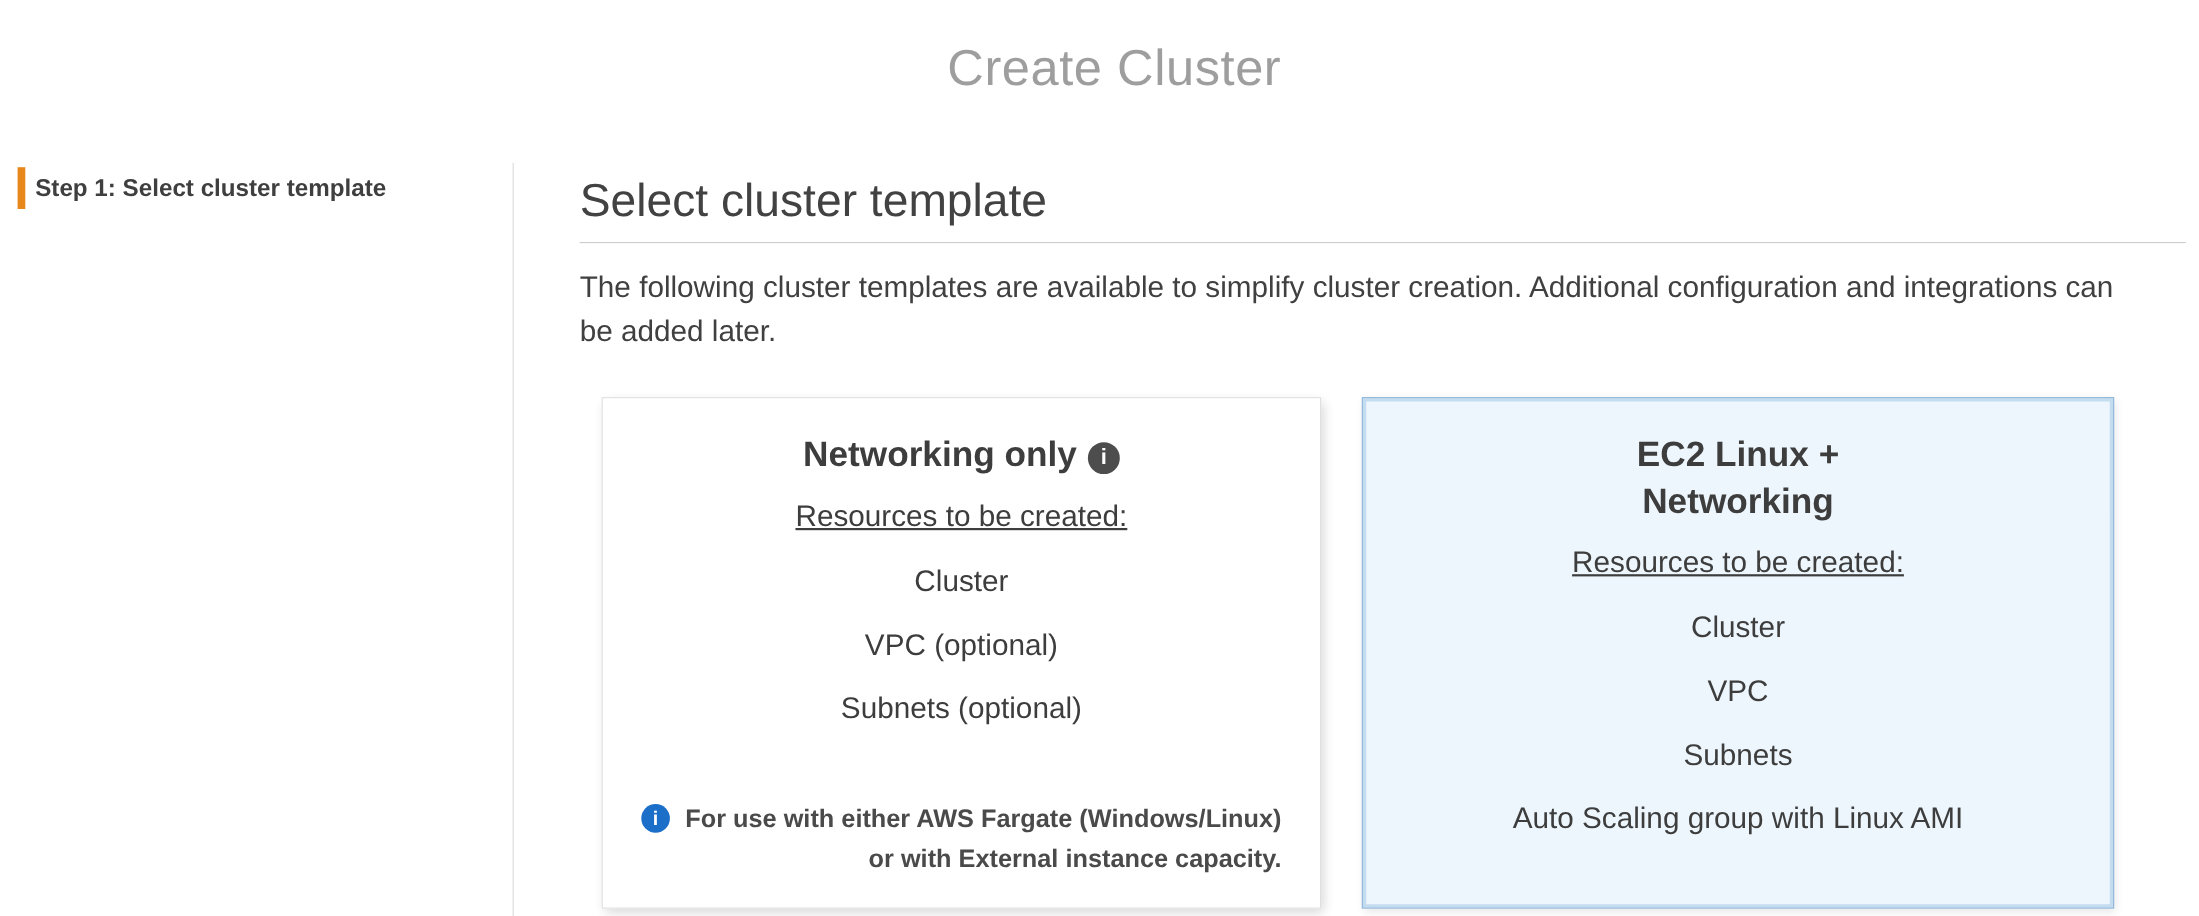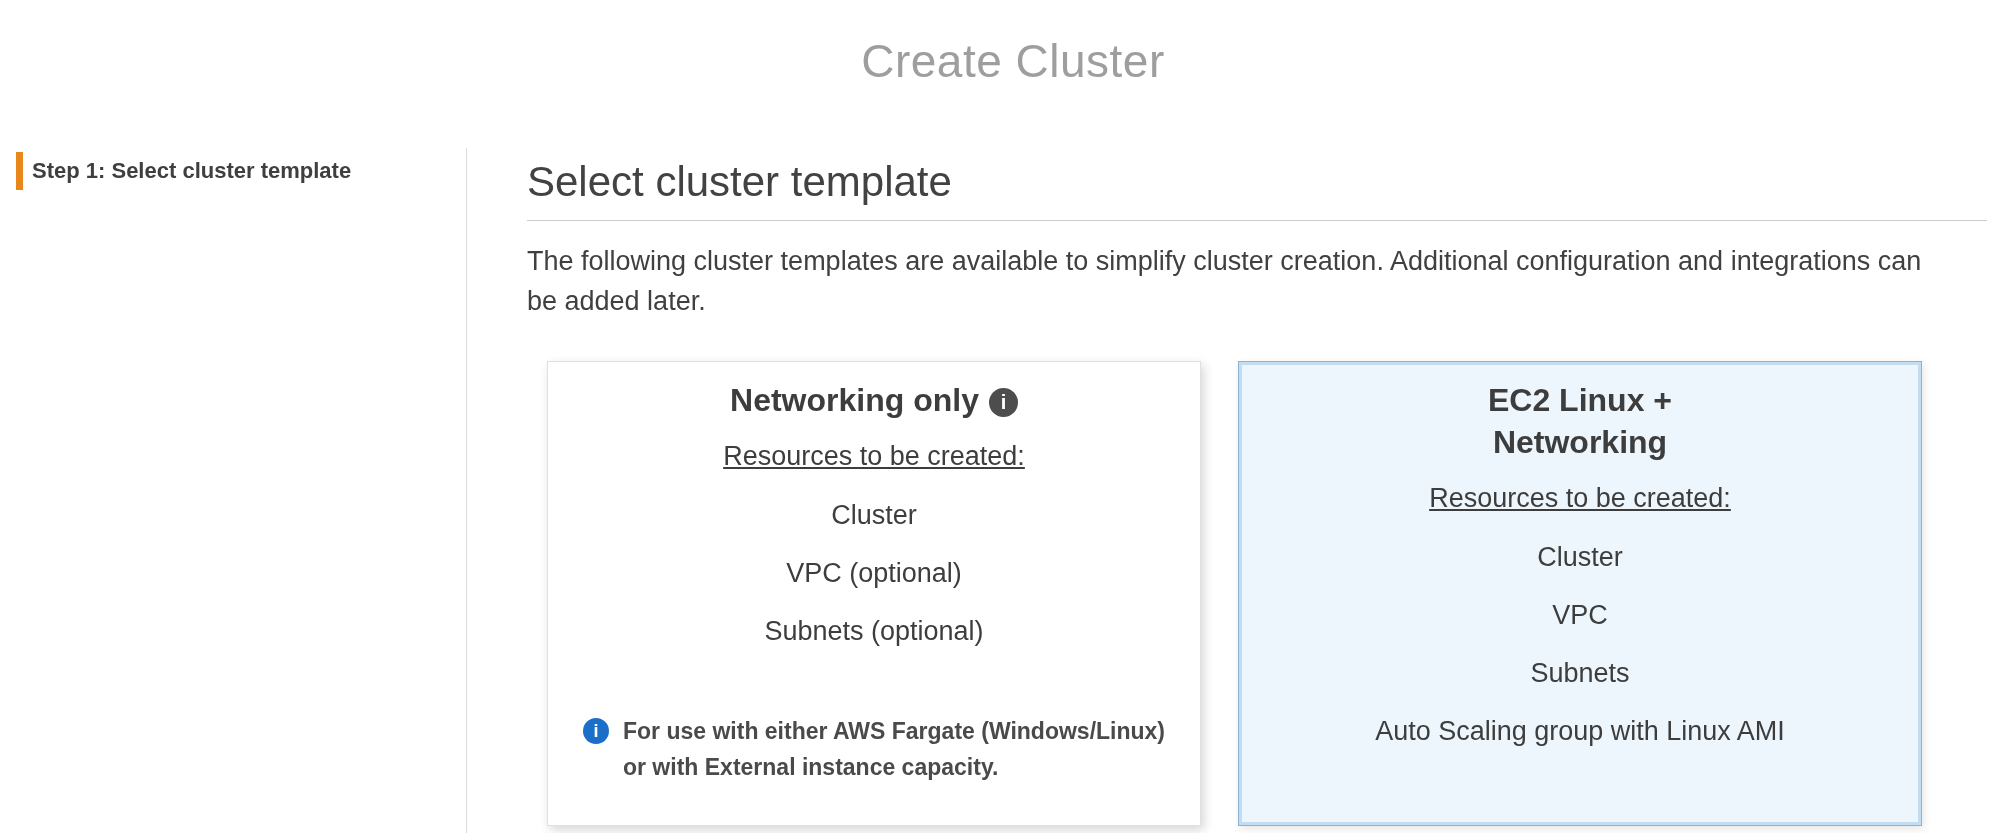--- a/index.html
+++ b/index.html
@@ -56,21 +56,21 @@
   .description {
     margin: 20px 0 0 0;
     font-size: 27px; line-height: 40px;
     color: #404040;
     max-width: 1410px;
   }
 
   .cards { display: flex; gap: 37px; margin: 40px 0 0 20px; }
   .card {
     width: 654px; height: 465px;
-    padding-top: 17px;
+    padding-top: 30px;
     text-align: center;
     cursor: pointer;
     background: #ffffff;
   }
   .card.plain {
     border: 1px solid #e0e0e0;
     box-shadow: 3px 4px 10px rgba(0,0,0,0.16);
   }
   .card.selected {
     width: 684px;
@@ -115,21 +115,21 @@
     vertical-align: 2px;
     margin-left: 10px;
   }
   .info-icon.blue {
     width: 26px; height: 26px; line-height: 26px;
     font-size: 18px;
     background: var(--info-icon-blue, #1b6fc8);
     flex: 0 0 26px;
     margin-top: 5px;
   }
-  .note-text { text-align: left; }
+  .note-text { text-align: right; }
 </style>
 </head>
 <body>
 
 <div>
   <h1 class="page-title">Create Cluster</h1>
 
   <div class="layout">
 
     <aside class="steps-nav">

